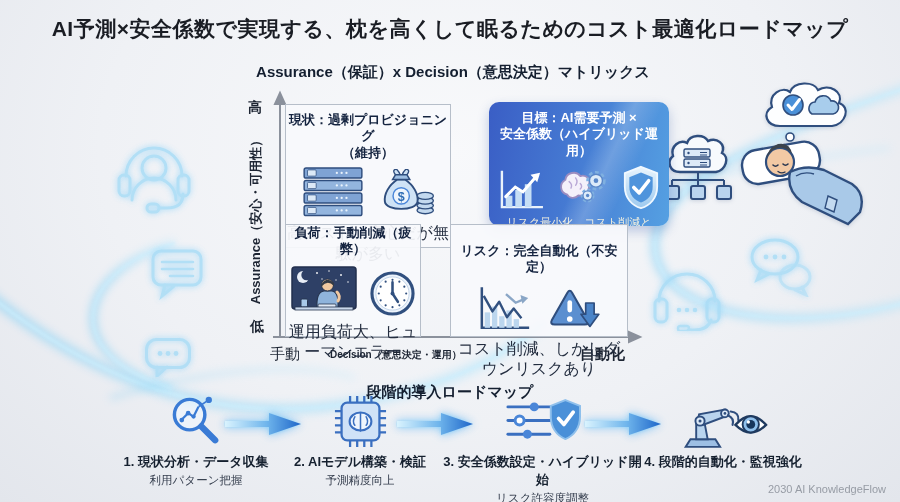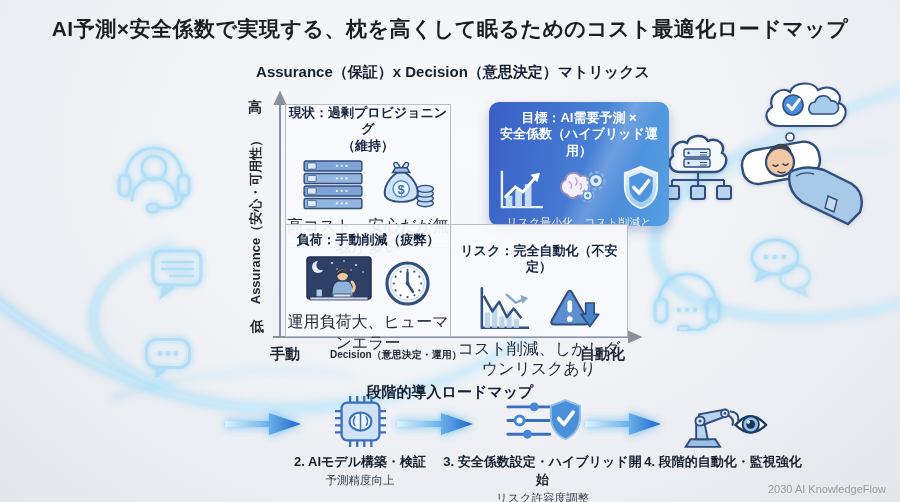--- a/index.html
+++ b/index.html
@@ -7,27 +7,27 @@
   .canvas{position:relative;width:900px;height:502px;overflow:hidden;
     background:radial-gradient(ellipse at 50% 30%, #f8f9fb 0%, #eff1f5 55%, #e3e6ec 100%);}
   .layer{position:absolute;left:0;top:0;width:900px;height:502px;pointer-events:none;}
   .abs{position:absolute;}
   .page-title{left:0;top:15px;width:900px;text-align:center;font-size:21px;font-weight:bold;color:#1a1d24;letter-spacing:.5px;}
   .mx-heading{left:250px;top:63px;width:406px;text-align:center;font-size:15px;font-weight:bold;color:#141f30;}
   .rm-heading{left:290px;top:383px;width:320px;text-align:center;font-size:15px;font-weight:bold;color:#141f30;}
   .axis-hi{left:240px;top:99px;width:30px;text-align:center;font-size:14px;font-weight:bold;color:#1d2533;}
   .axis-lo{left:242px;top:318px;width:30px;text-align:center;font-size:14px;font-weight:bold;color:#1d2533;}
   .axis-y-label{left:126px;top:210px;width:260px;text-align:center;font-size:13px;font-weight:bold;color:#1d2533;transform:rotate(-90deg);transform-origin:center;}
-  .axis-left{left:270px;top:345px;width:50px;font-size:15px;font-weight:bold;color:#1d2533;}
+  .axis-left{left:270px;top:345px;width:50px;font-size:15px;font-weight:normal;color:#1d2533;}
   .axis-right{left:580px;top:345px;width:60px;text-align:left;font-size:15px;font-weight:bold;color:#1d2533;}
   .axis-x-label{left:330px;top:348px;width:250px;font-size:10px;font-weight:bold;color:#1d2533;}
   .quad{box-sizing:border-box;text-align:center;}
   .quad.light{background:rgba(247,249,252,.93);border:1px solid #b6bec9;}
-  .q-tl{left:285px;top:104px;width:166px;height:144px;}
-  .q-bl{left:285px;top:224px;width:166px;height:113px;padding-top:7px;}
+  .q-tl{left:285px;top:104px;width:166px;height:144px;padding-top:7px;}
+  .q-bl{left:285px;top:224px;width:136px;height:113px;padding-top:0;}
   .q-br{left:450px;top:224px;width:178px;height:113px;padding-top:18px;}
   .q-tr{left:449px;top:102px;width:180px;height:124px;border-radius:10px;padding-top:8px;
     background:linear-gradient(100deg,#3a5ec5 0%,#4579d2 45%,#55a0e2 100%);
     box-shadow:0 5px 12px rgba(40,80,160,.28);overflow:hidden;margin-left:40px;}
   .q-tr::after{content:"";position:absolute;inset:0;
     background:linear-gradient(115deg,transparent 52%,rgba(255,255,255,.20) 62%,transparent 74%);}
   .q-title{font-size:13px;font-weight:bold;color:#14233f;line-height:1.25;}
   .q-tr .q-title{color:#ffffff;position:relative;z-index:1;}
   .q-icons{display:flex;justify-content:center;align-items:flex-end;gap:13px;margin-top:6px;position:relative;z-index:1;}
   .q-caption{font-size:16px;color:#232d3f;margin-top:6px;line-height:1.3;}
@@ -345,20 +345,36 @@
         <rect x="22.5" y="13" width="5" height="13" rx="2.5" fill="#ffffff"></rect>
         <circle cx="25" cy="33" r="3" fill="#ffffff"></circle>
         <polygon points="42,16 51,16 51,28 56,28 46.5,41 37,28 42,28" fill="#4a84c8" stroke="#2f4e7e" stroke-width="1.8" stroke-linejoin="round"></polygon>
       </svg>
     </div>
     <div class="q-caption">コスト削減、しかしダウンリスクあり</div>
   </div>
 
   <div class="abs rm-heading">段階的導入ロードマップ</div>
 
+  <div class="step s1">
+    <div class="step-icon">
+      <svg width="55" height="55" viewBox="0 0 56 56">
+        <circle cx="21" cy="21" r="15.5" fill="rgba(240,248,255,.55)" stroke="#3a7bd5" stroke-width="3.5"></circle>
+        <line x1="33" y1="33" x2="47" y2="47" stroke="#3a7bd5" stroke-width="6.5" stroke-linecap="round"></line>
+        <polyline points="12,27 19.5,19.5 25,23 30,13" fill="none" stroke="#3a7bd5" stroke-width="2.2"></polyline>
+        <circle cx="13" cy="26.5" r="2.4" fill="#3a7bd5"></circle>
+          <circle cx="19.5" cy="19.5" r="2.4" fill="#3a7bd5"></circle>
+        <circle cx="25" cy="23" r="2.2" fill="#3a7bd5"></circle>
+        <line x1="30" y1="13" x2="39" y2="7" stroke="#3a7bd5" stroke-width="1.8"></line>
+        <circle cx="40.5" cy="6" r="3.2" fill="#3a7bd5"></circle>
+      </svg>
+    </div>
+    <div class="step-label">1. 現状分析・データ収集</div>
+    <div class="step-sub">利用パターン把握</div>
+  </div>
 
   <svg class="flow-arrow fa1" viewBox="0 0 78 30">
     <polygon points="0,12 44,12 44,4 76,15 44,26 44,18 0,18" fill="#7fd0f8" opacity=".55" filter="url(#fBlur2)"></polygon>
     <polygon points="0,12 44,12 44,4 76,15 44,26 44,18 0,18" fill="url(#gArrow)"></polygon>
   </svg>
 
   <div class="step s2">
     <div class="step-icon">
       <svg width="53" height="53" viewBox="0 0 56 56">
         <g stroke="#3a6fc0" stroke-width="2.4">

